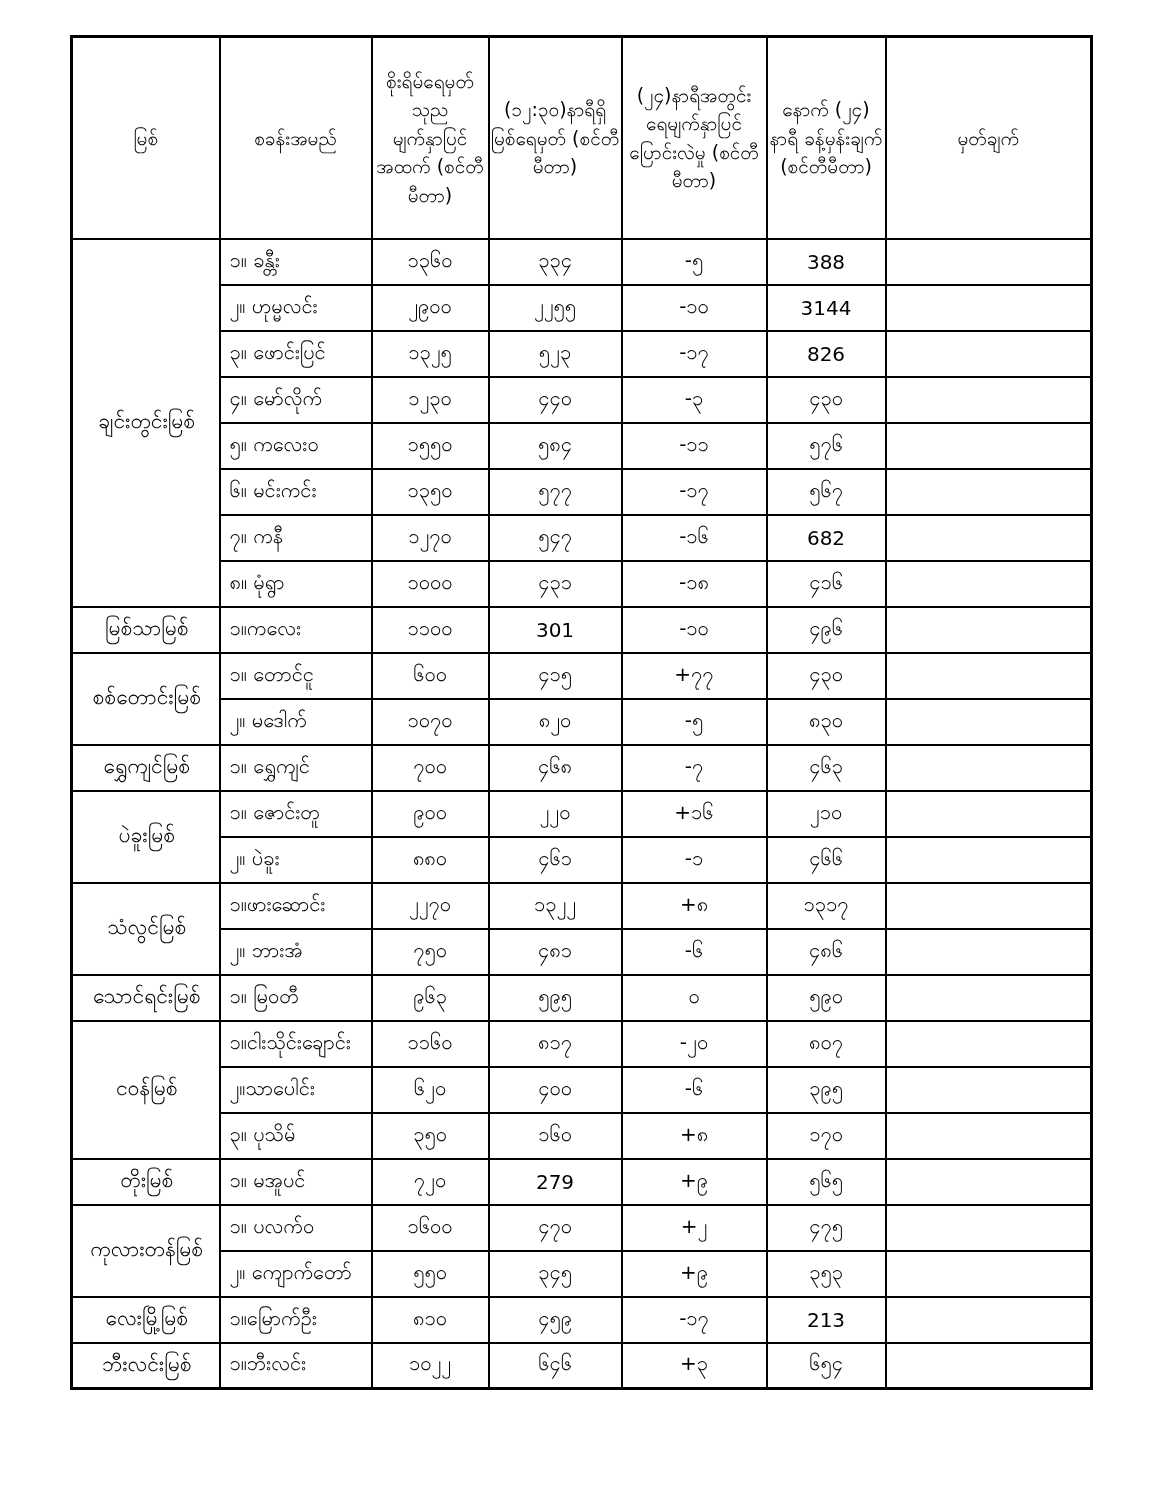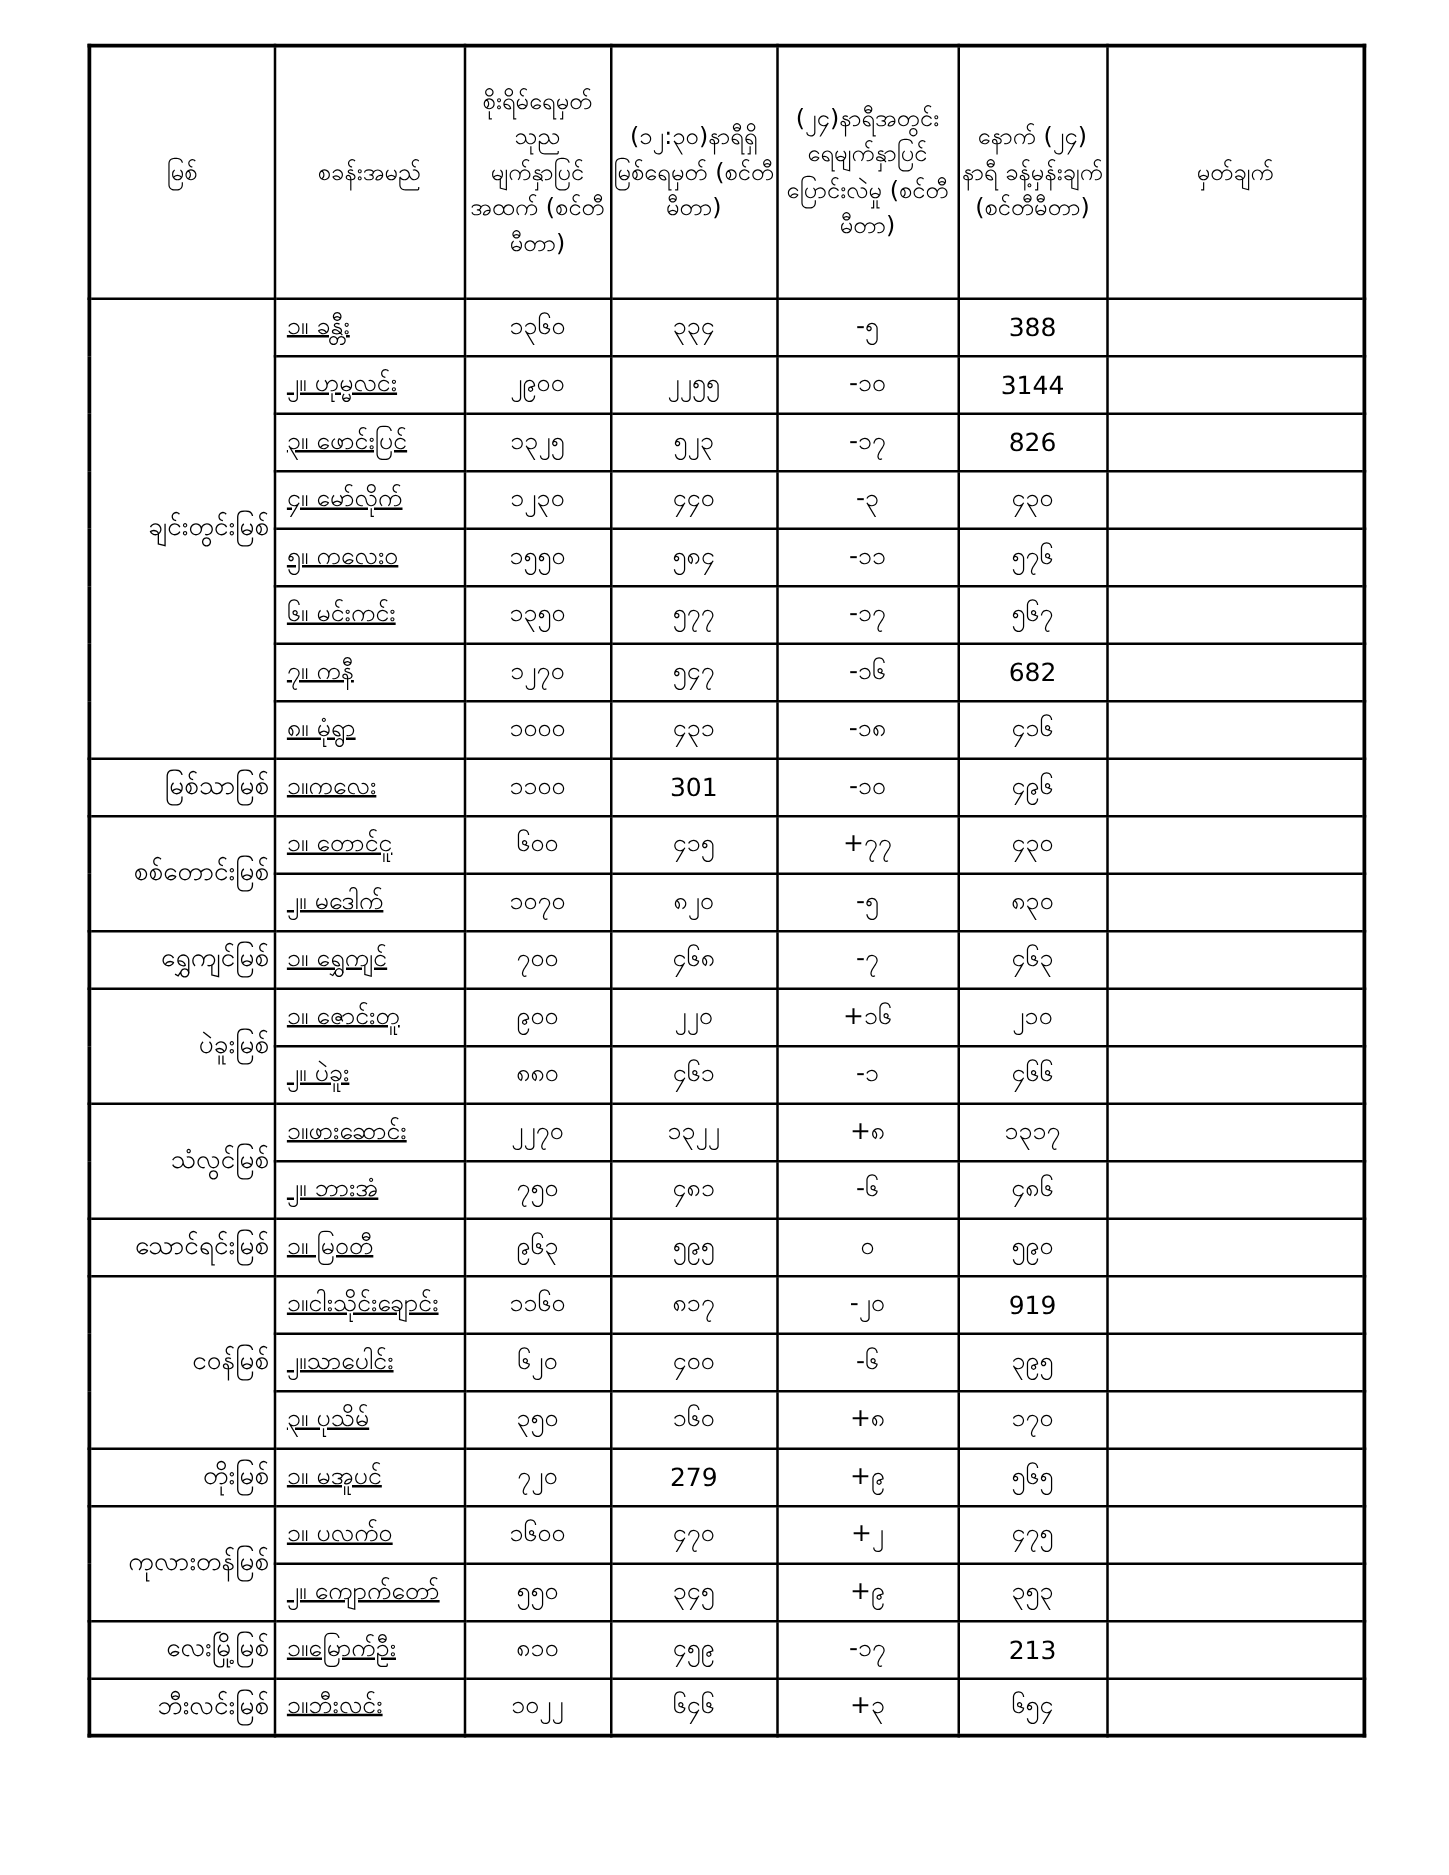--- a/index.html
+++ b/index.html
@@ -38,28 +38,27 @@
     text-align: center;
     vertical-align: middle;
     padding: 2px 1px;
   }
   .wl-table td {
     font-size: 20px;
     vertical-align: middle;
     padding: 2px 3px;
   }
   .wl-table td.river {
-    text-align: right;
+    text-align: center;
     padding-left: 5px;
     font-size: 21px;
   }
   .wl-table td.station {
     text-align: left;
     padding-left: 9px;
-    text-decoration: underline;
   }
   .wl-table td.num {
     text-align: center;
   }
 </style>
 </head>
 <body>
 
 <div class="page">
   <table class="wl-table">
@@ -226,21 +225,21 @@
           <td class="num">၀</td>
           <td class="num">၅၉၀</td>
           <td class="num"></td>
         </tr>
         <tr>
           <td rowspan="3" class="river">ငဝန်မြစ်</td>
           <td class="station">၁။ငါးသိုင်းချောင်း</td>
           <td class="num">၁၁၆၀</td>
           <td class="num">၈၁၇</td>
           <td class="num">-၂၀</td>
-          <td class="num">919</td>
+          <td class="num">၈၀၇</td>
           <td class="num"></td>
         </tr>
         <tr>
           <td class="station">၂။သာပေါင်း</td>
           <td class="num">၆၂၀</td>
           <td class="num">၄၀၀</td>
           <td class="num">-၆</td>
           <td class="num">၃၉၅</td>
           <td class="num"></td>
         </tr>

